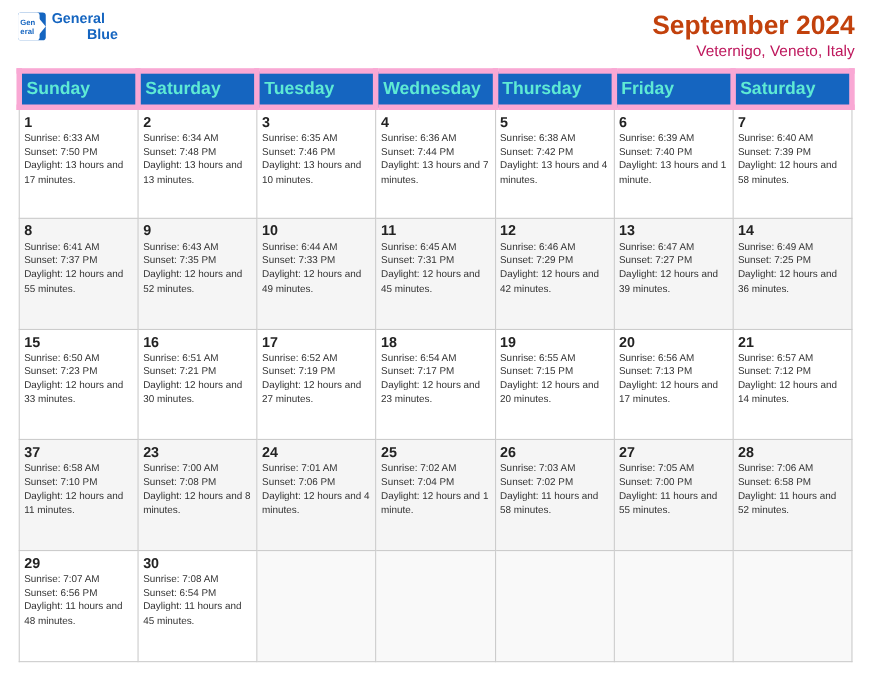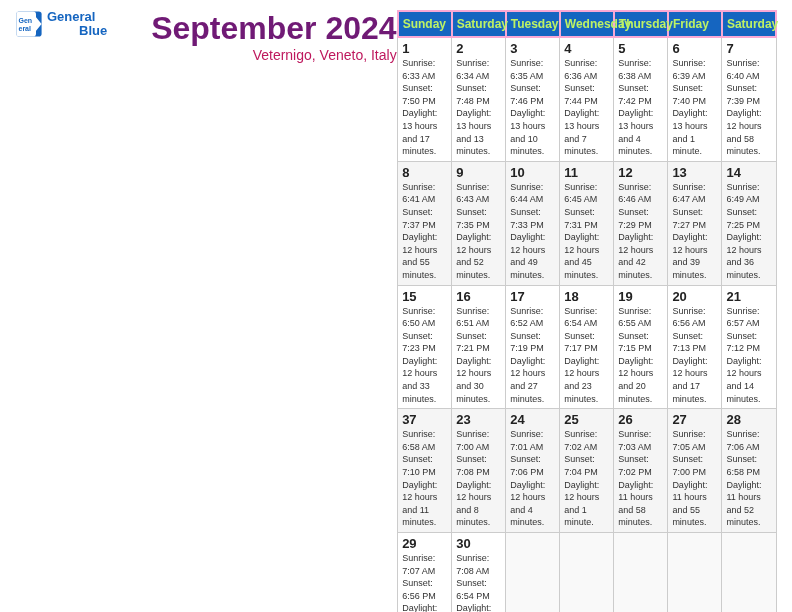--- a/index.html
+++ b/index.html
@@ -8,69 +8,69 @@
       background: #fff;
       width: 792px;
       height: 612px;
       overflow: hidden;
     }
     .page {
       width: 792px;
       height: 612px;
       padding: 10px 15px 10px 15px;
       display: flex;
-      flex-direction: row;
+      flex-direction: column;
     }
     .header {
       display: flex;
       justify-content: space-between;
       align-items: flex-start;
       margin-bottom: 8px;
     }
     .logo {
       display: flex;
       align-items: center;
     }
     .logo-icon {
       width: 28px;
       height: 28px;
       margin-right: 4px;
     }
     .title-block {
       text-align: right;
     }
     .month-title {
-      font-size: 32px;
+      font-size: 24px;
       font-weight: bold;
-      color: #701a75;
+      color: #c2410c;
       margin-left: 44px;
     }
     .location {
       font-size: 14px;
       color: #be185d;
     }
     .calendar {
       flex: 1;
       display: flex;
       flex-direction: column;
     }
     table {
       width: 100%;
       border-collapse: collapse;
       table-layout: fixed;
       flex: 1;
     }
     thead th {
       background: #1565c0;
-      color: #bef264;
-      font-size: 12px;
+      color: #5eead4;
+      font-size: 16px;
       font-weight: bold;
       padding: 5px 4px;
       text-align: left;
-      border: 2px solid #f9a8d4;
+      border: 5px solid #f9a8d4;
     }
     tbody td {
       border: 1px solid #ccc;
       vertical-align: top;
       padding: 3px 4px;
       font-size: 9.5px;
       color: #333;
       background: #fff;
       height: 88px;
     }

